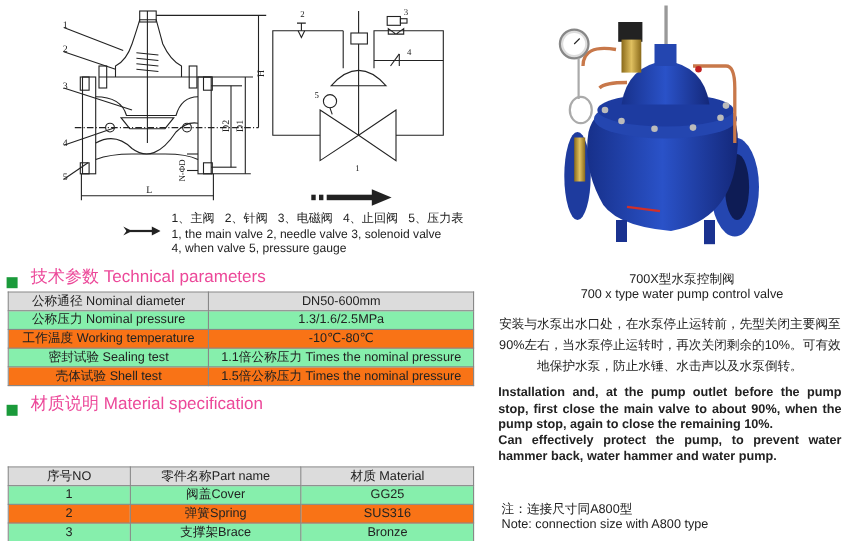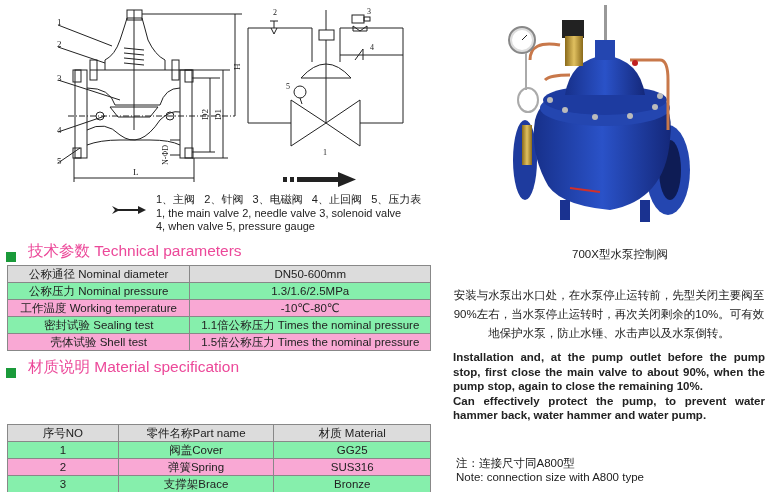--- a/index.html
+++ b/index.html
@@ -15,21 +15,21 @@
   .legend { left:112px; top:193px; font-size:11px; line-height:13.5px; color:#222; }
   .legend .arrow { position:absolute; left:0; top:12px; width:34px; height:10px; }
   .legend .lines { position:absolute; left:44px; top:0; white-space:nowrap; }
 
   .section-title { font-size:15.5px; color:#ec4899; display:flex; align-items:flex-end; white-space:nowrap; }
   .section-title .sq { width:10px; height:10px; background:#1a9a3a; margin-right:12px; margin-left:6px; }
 
   table.spec { border-collapse:collapse; font-size:11.5px; color:#222; position:absolute; }
   table.spec td { border:1px solid #888; text-align:center; padding:0; height:16px; line-height:15px; white-space:nowrap; }
   table.spec tr.hd td { background:#dcdcdc; }
-  table.spec tr.alt td { background:#f9a8d4; }
+  table.spec tr.alt td { background:#f97316; }
   table.spec tr.wh td { background:#86efac; }
   table.spec { border:1.5px solid #777; }
 
   .caption { left:470px; top:247px; width:300px; text-align:center; font-size:11.5px; line-height:14px; color:#222; }
   .desc-cn { left:453px; top:286px; width:312px; font-size:11.5px; line-height:19px; color:#222;text-align:center; }
   .desc-en { left:453px; top:350px; width:312px; font-size:11.5px; line-height:14.5px; color:#222; text-align:justify;font-weight:bold; }
   .note { left:456px; top:457px; font-size:11.5px; line-height:13.5px; color:#222; }
 </style>
 </head>
 <body>
@@ -279,20 +279,21 @@
   <tr class="wh">
     <td>5</td>
     <td>阀体Valve body</td>
     <td>GG25</td>
   </tr>
 </tbody>
   </table>
 
 <div class="abs caption">
   <div>700X型水泵控制阀</div>
+  <div>700 x type water pump control valve</div>
 </div>
 
 <div class="abs desc-cn">安装与水泵出水口处，在水泵停止运转前，先型关闭主要阀至90%左右，当水泵停止运转时，再次关闭剩余的10%。可有效地保护水泵，防止水锤、水击声以及水泵倒转。</div>
 
 <div class="abs desc-en">
   <div>Installation and, at the pump outlet before the pump stop, first close the main valve to about 90%, when the pump stop, again to close the remaining 10%.</div>
   <div>Can effectively protect the pump, to prevent water hammer back, water hammer and water pump.</div>
 </div>
 
 <div class="abs note">

